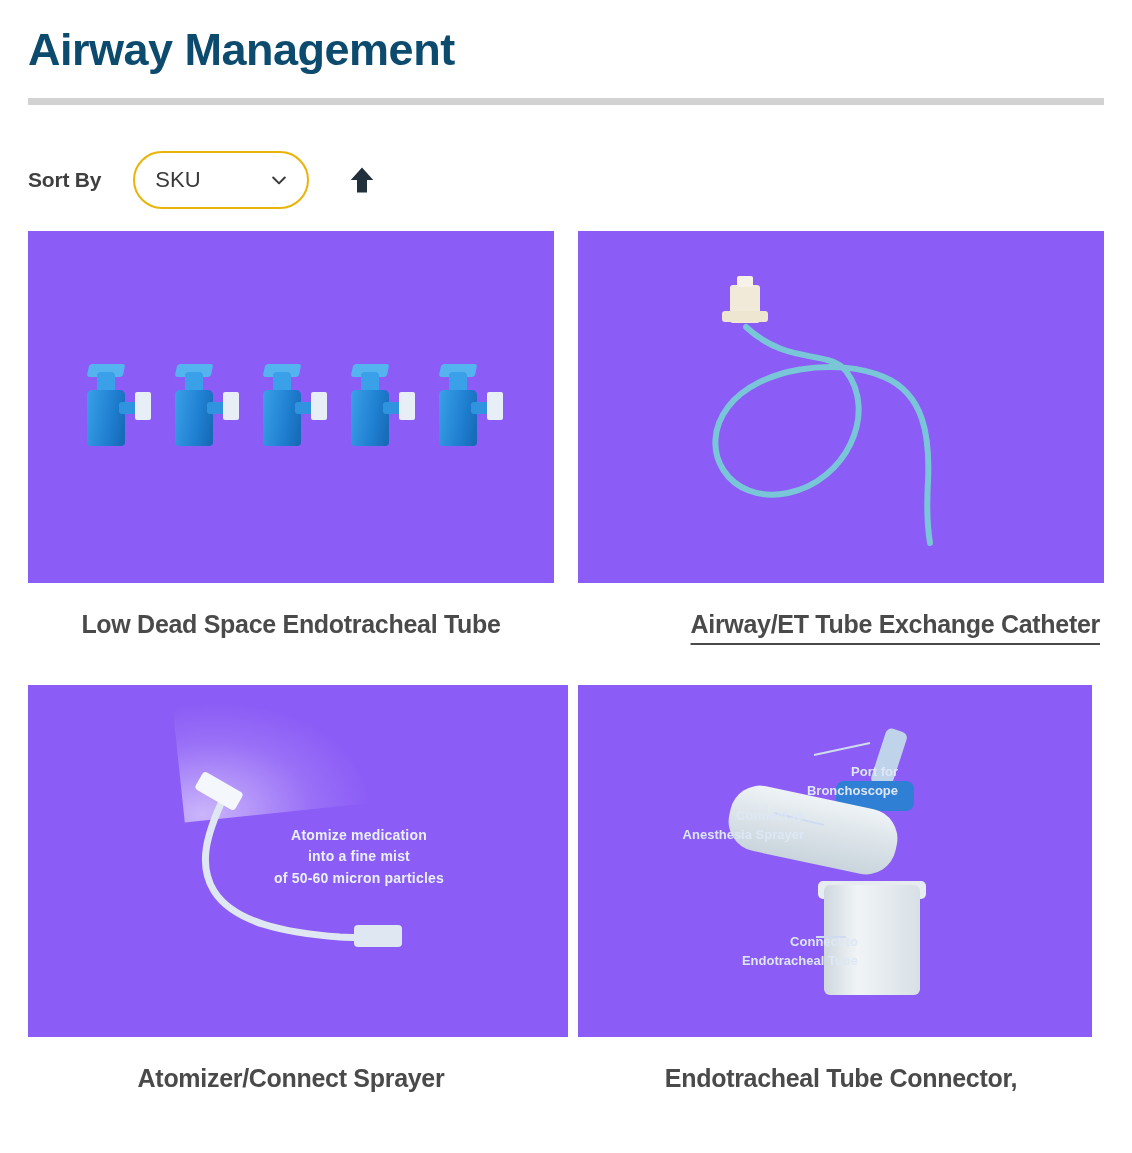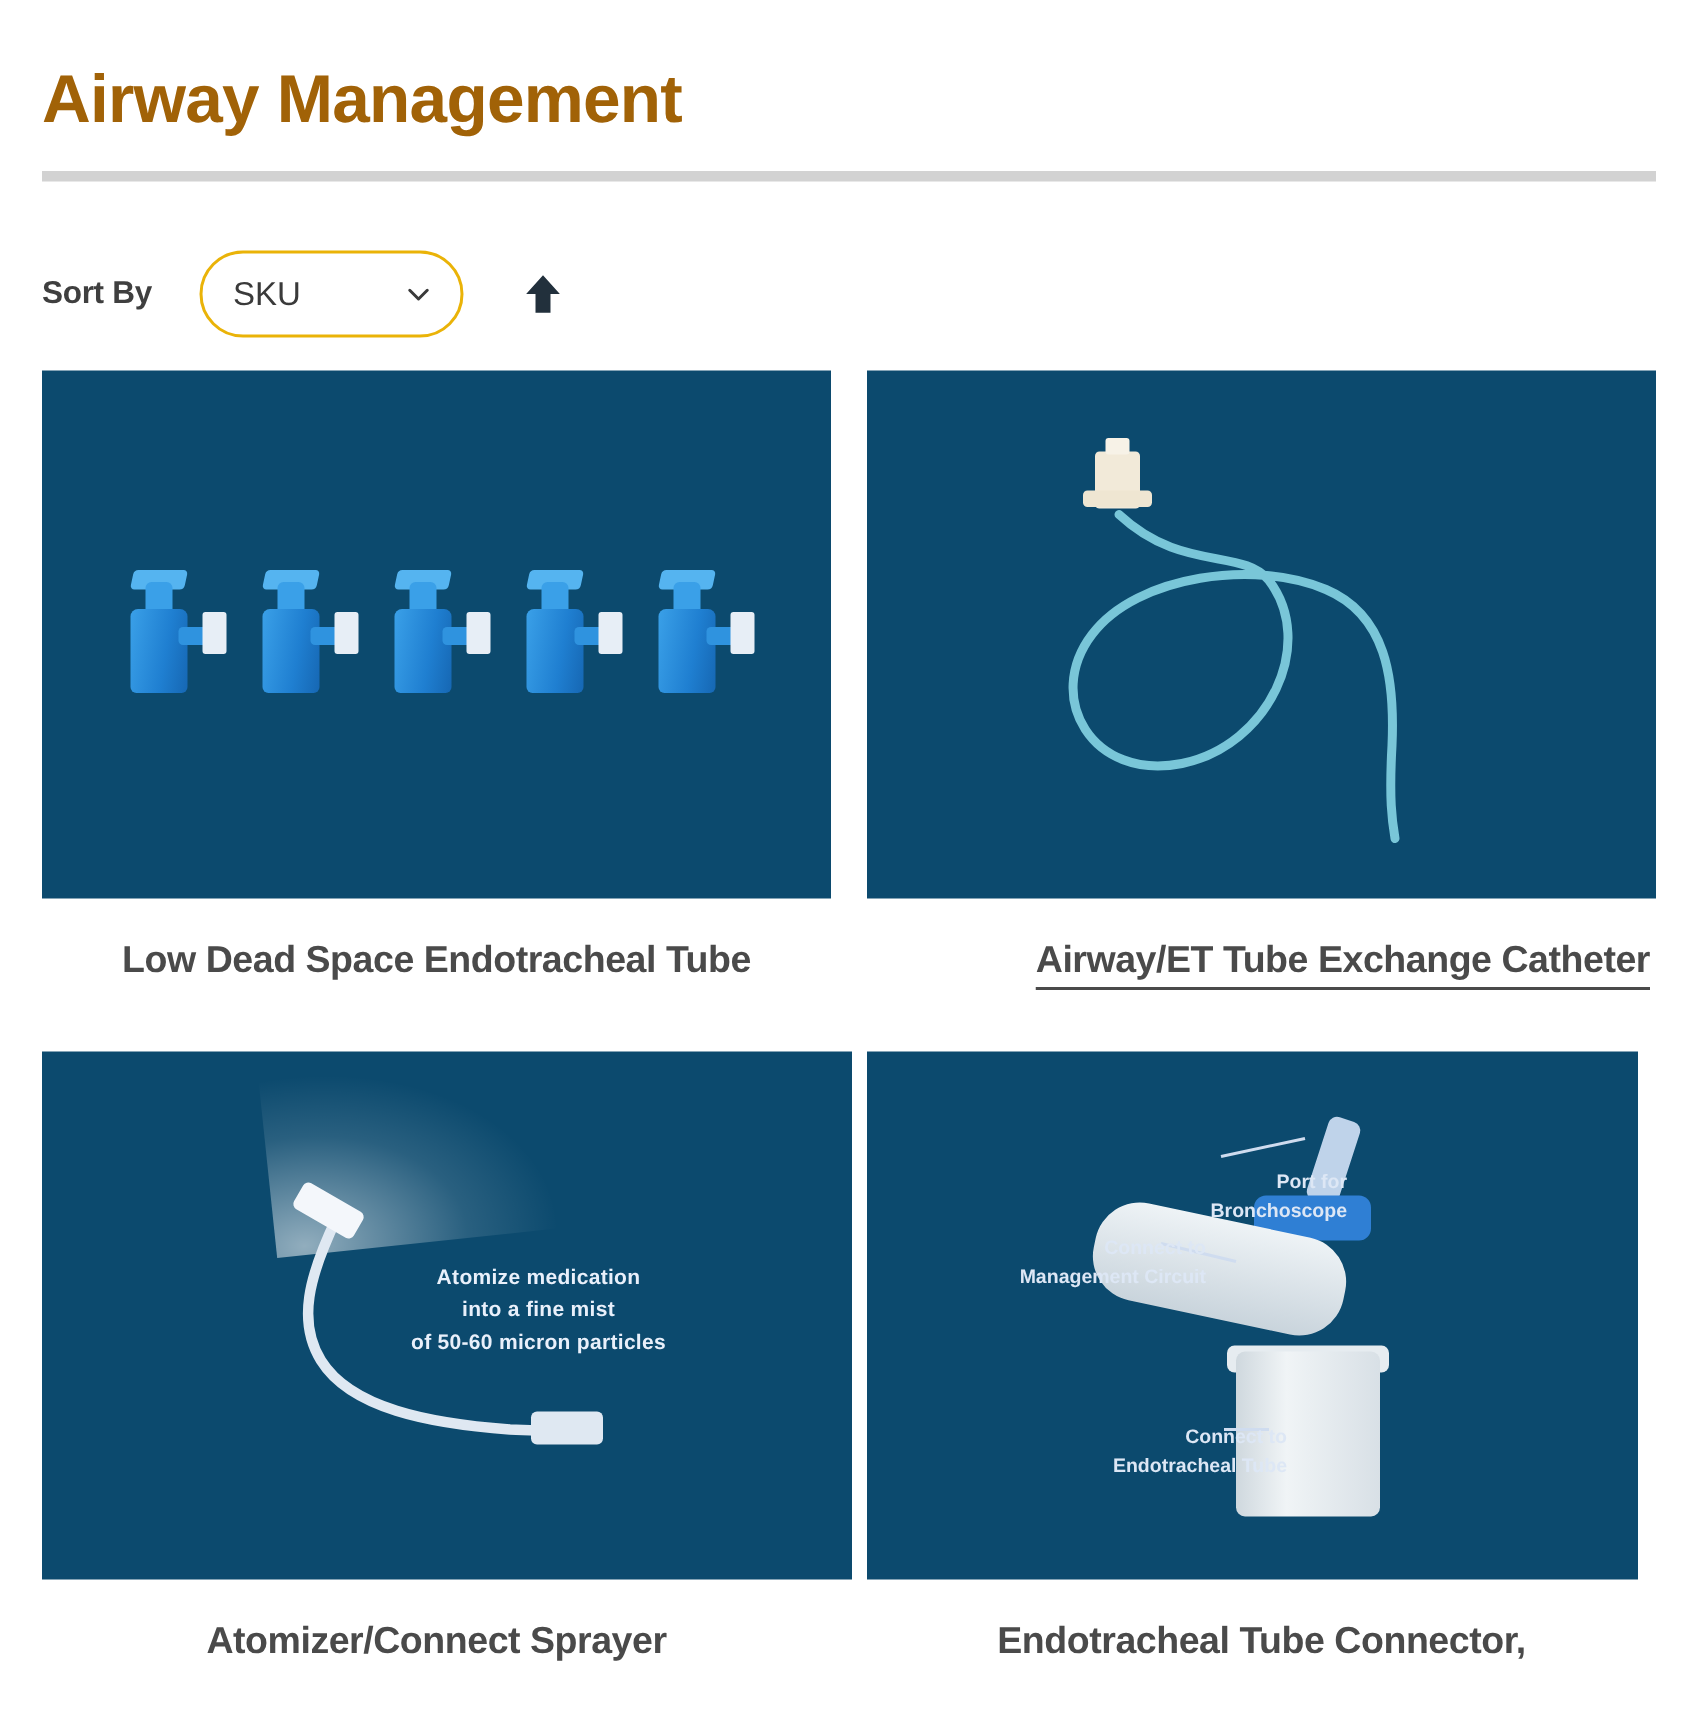--- a/index.html
+++ b/index.html
@@ -19,25 +19,25 @@
     width: 1132px;
     height: 1153px;
     position: relative;
     box-sizing: border-box;
     padding: 0 28px;
   }
 
   
   .page-title {
     margin: 0;
-    padding-top: 40px;
+    padding-top: 24px;
     font-size: 45px;
     line-height: 1.15;
     font-weight: bold;
-    color: #a16207;
+    color: #0c4a6e;
     letter-spacing: -0.5px;
   }
   .title-rule {
     margin-top: 22px;
     height: 7px;
     background: #d2d2d2;
     width: 100%;
   }
 
   
@@ -97,21 +97,21 @@
     column-gap: 36px;
     row-gap: 0;
     gap: 24px;
   }
   .card {
     display: block;
   }
   .thumb {
     width: 100%;
     height: 352px;
-    background: #0c4a6e;
+    background: #8b5cf6;
     position: relative;
     overflow: hidden;
   }
   .card-title {
     text-align: center;
     font-size: 25px;
     font-weight: bold;
     color: #4a4a4a;
     padding: 26px 4px 22px;
     line-height: 1.2;
@@ -438,21 +438,21 @@
             <line x1="196" y1="128" x2="246" y2="140" stroke="#cfdcef" stroke-width="2"></line>
             <line x1="238" y1="252" x2="268" y2="252" stroke="#cfdcef" stroke-width="2"></line>
           </svg>
 
           <div class="etc-label l1">
             <div>Port for</div>
             <div>Bronchoscope</div>
           </div>
           <div class="etc-label l2">
             <div>Connect to</div>
-            <div>Management Circuit</div>
+            <div>Anesthesia Sprayer</div>
           </div>
           <div class="etc-label l3">
             <div>Connect to</div>
             <div>Endotracheal Tube</div>
           </div>
         </div>
       </div>
       <div class="card-title">Endotracheal Tube Connector,</div>
     </div>
 

